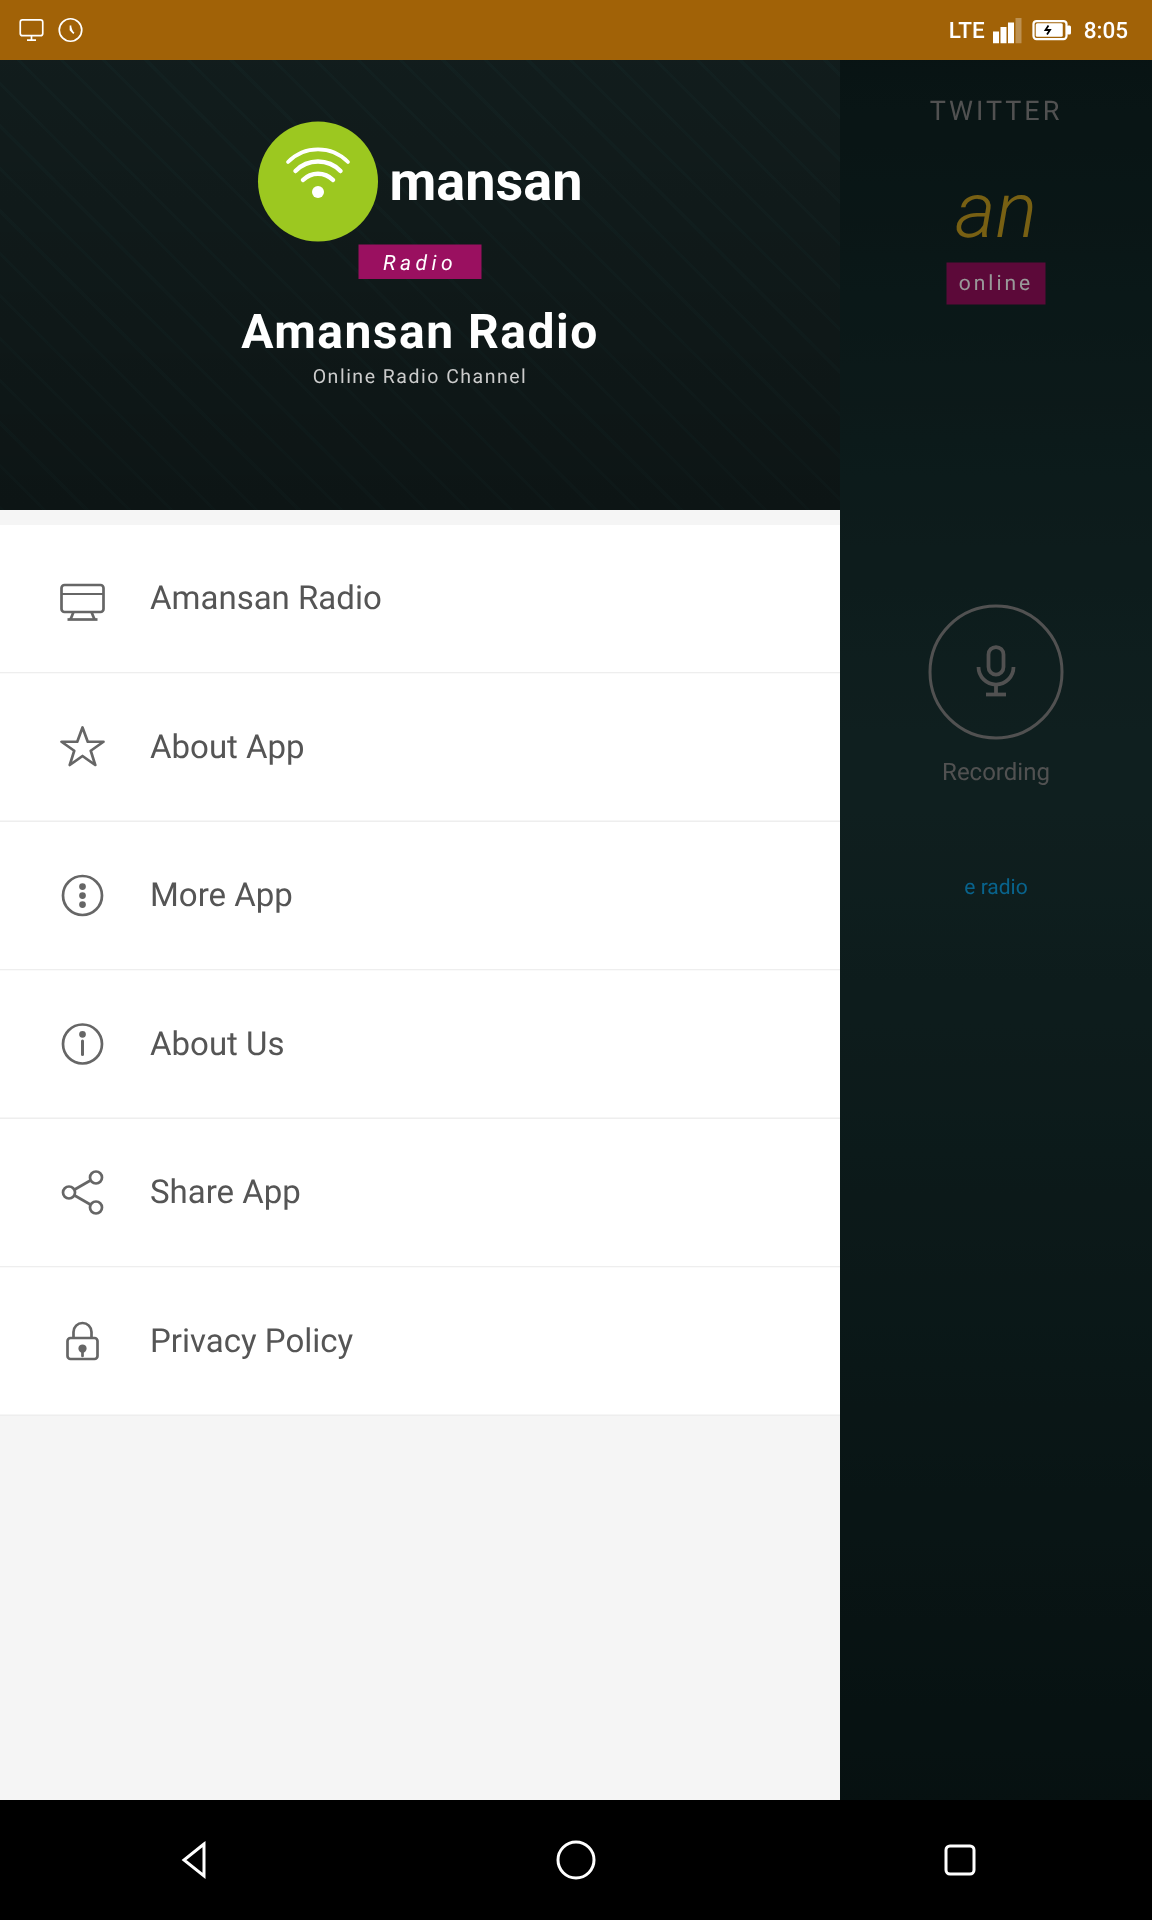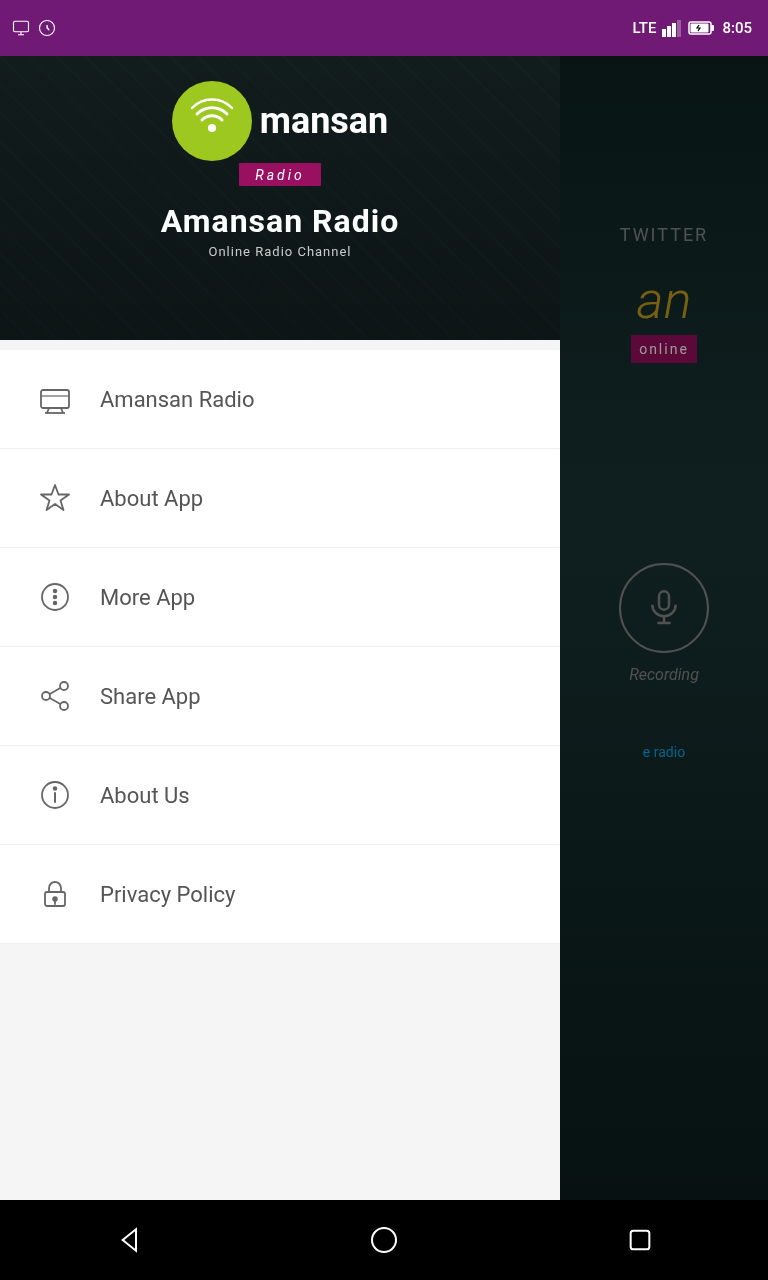--- a/index.html
+++ b/index.html
@@ -9,22 +9,22 @@
       overflow: hidden;
       font-family: 'Roboto', Arial, sans-serif;
       position: relative;
       background: #1a2a2a;
     }
 
     
     #status-bar {
       position: absolute;
       top: 0; left: 0; right: 0;
-      height: 56px;
-      background: #701a75;
+      height: 40px;
+      background: #a16207;
       display: flex;
       align-items: center;
       justify-content: flex-end;
       padding: 1px 16px;
       z-index: 100;
     }
     .status-icons {
       display: flex;
       align-items: center;
       gap: 6px;
@@ -61,21 +61,20 @@
       flex-direction: column;
       align-items: center;
       padding-top: 20px;
     }
 
     .twitter-label {
       color: #888;
       font-size: 18px;
       letter-spacing: 2px;
       margin-bottom: 30px;
-      margin-top: 160px;
     }
 
     .amansan-logo-right {
       color: #c8a020;
       font-size: 52px;
       font-style: italic;
       font-weight: 300;
       line-height: 1;
     }
 
@@ -86,21 +85,20 @@
       padding: 6px 8px;
       letter-spacing: 2px;
       margin-top: 8px;
     }
 
     .microphone-area {
       margin-top: 200px;
       display: flex;
       flex-direction: column;
       align-items: center;
-      font-style: italic;
     }
 
     .mic-circle {
       width: 90px;
       height: 90px;
       border-radius: 50%;
       border: 2px solid #888;
       display: flex;
       align-items: center;
       justify-content: center;
@@ -407,44 +405,44 @@
           <circle cx="17" cy="17" r="1.5" fill="#666"></circle>
           <circle cx="17" cy="23" r="1.5" fill="#666"></circle>
         </svg>
       </div>
       <span class="menu-item-label">More App</span>
     </div>
 
     <div class="menu-item">
       <div class="menu-item-icon">
         <svg viewBox="0 0 34 34">
+          <circle cx="17" cy="17" r="13" stroke="#666" stroke-width="1.8" fill="none"></circle>
+          <line x1="17" y1="15" x2="17" y2="24" stroke="#666" stroke-width="2" stroke-linecap="round"></line>
+          <circle cx="17" cy="10.5" r="1.5" fill="#666"></circle>
+        </svg>
+      </div>
+      <span class="menu-item-label">About Us</span>
+    </div>
+
+    <div class="menu-item">
+      <div class="menu-item-icon">
+        <svg viewBox="0 0 34 34">
           <circle cx="26" cy="7" r="4" stroke="#666" stroke-width="1.8" fill="none"></circle>
           <circle cx="8" cy="17" r="4" stroke="#666" stroke-width="1.8" fill="none"></circle>
           <circle cx="26" cy="27" r="4" stroke="#666" stroke-width="1.8" fill="none"></circle>
           <line x1="22.2" y1="9" x2="11.8" y2="15" stroke="#666" stroke-width="1.8"></line>
           <line x1="11.8" y1="19" x2="22.2" y2="25" stroke="#666" stroke-width="1.8"></line>
         </svg>
       </div>
       <span class="menu-item-label">Share App</span>
     </div>
 
     <div class="menu-item">
       <div class="menu-item-icon">
         <svg viewBox="0 0 34 34">
-          <circle cx="17" cy="17" r="13" stroke="#666" stroke-width="1.8" fill="none"></circle>
-          <line x1="17" y1="15" x2="17" y2="24" stroke="#666" stroke-width="2" stroke-linecap="round"></line>
-          <circle cx="17" cy="10.5" r="1.5" fill="#666"></circle>
-        </svg>
-      </div>
-      <span class="menu-item-label">About Us</span>
-    </div>
-
-    <div class="menu-item">
-      <div class="menu-item-icon">
-        <svg viewBox="0 0 34 34">
           <rect x="7" y="15" width="20" height="14" rx="2" stroke="#666" stroke-width="1.8" fill="none"></rect>
           <path d="M11 15v-4a6 6 0 0112 0v4" stroke="#666" stroke-width="1.8" fill="none"></path>
           <circle cx="17" cy="22" r="2" fill="#666"></circle>
           <line x1="17" y1="24" x2="17" y2="27" stroke="#666" stroke-width="1.8" stroke-linecap="round"></line>
         </svg>
       </div>
       <span class="menu-item-label">Privacy Policy</span>
     </div>
 
   </div>

